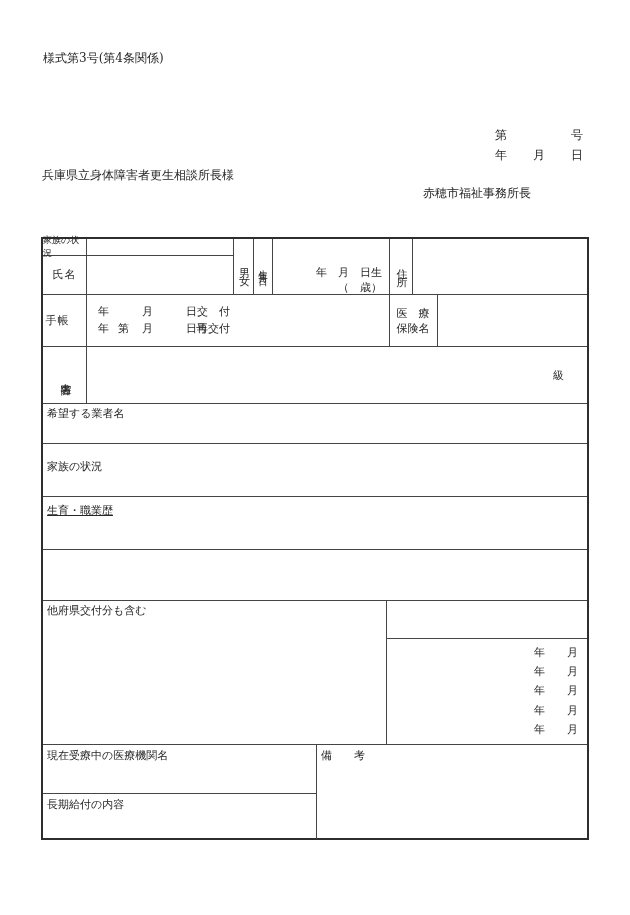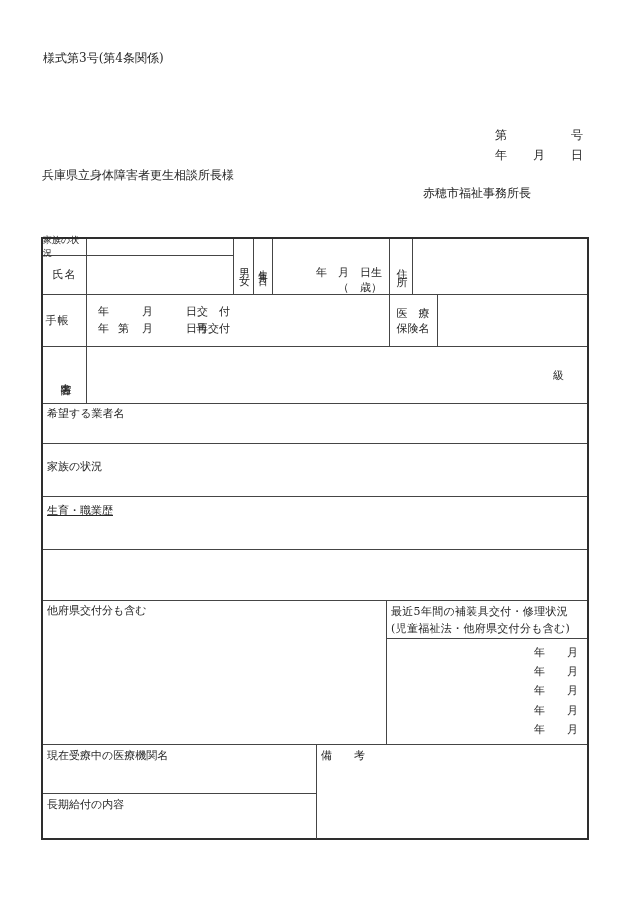--- a/index.html
+++ b/index.html
@@ -126,22 +126,20 @@
   <div class="field" style="left:43px; top:465px; width:544px; height:31px;"></div>
 
   <div class="txt t11" style="left:47px; top:503px;text-decoration:underline;">生育・職業歴</div>
   <div class="field" style="left:43px; top:517px; width:544px; height:32px;"></div>
 
   <div class="field" style="left:43px; top:570px; width:544px; height:30px;"></div>
 
   <div class="txt t11" style="left:47px; top:603px;">他府県交付分も含む</div>
   <div class="field" style="left:43px; top:618px; width:343px; height:126px;"></div>
 
-  <div class="cell t11 pre" style="left:386px; top:600px; width:201px; height:38px; padding:3px 0 0 5px; line-height:17px; letter-spacing:0.3px;">最近5年間の補装具交付・修理状況
-(児童福祉法・他府県交付分も含む)</div>
 
   <div class="cell t11" style="left:386px; top:638px; width:201px; height:106px; text-align:right; padding:5px 9px 0 0;">
     <div style="line-height:19.2px;">年　　月</div>
     <div style="line-height:19.2px;">年　　月</div>
     <div style="line-height:19.2px;">年　　月</div>
     <div style="line-height:19.2px;">年　　月</div>
     <div style="line-height:19.2px;">年　　月</div>
   </div>
   <div class="field" style="left:387px; top:639px; width:130px; height:104px;"></div>
 

